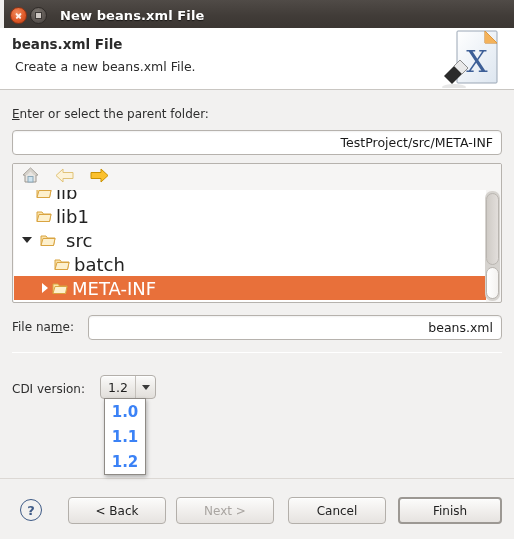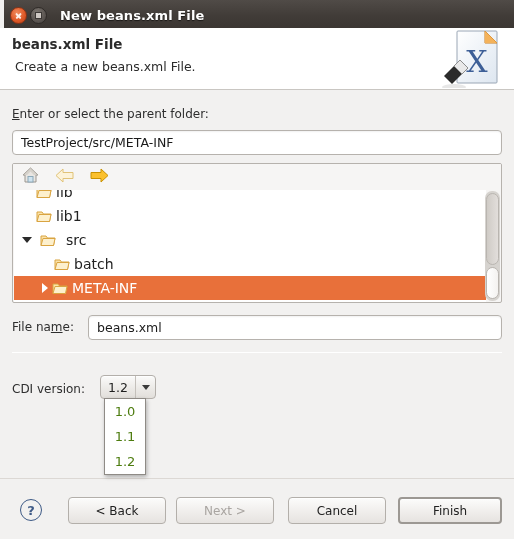--- a/index.html
+++ b/index.html
@@ -92,20 +92,21 @@
   .text-input {
     position: absolute;
     background: #ffffff;
     border: 1px solid #b6b2ad;
     border-radius: 4px;
     font-size: 12.5px;
     color: #1a1a1a;
     padding: 0 8px;
     display: flex; align-items: center;
     box-shadow: inset 0 1px 2px rgba(0,0,0,.06);
+    justify-content: flex-end;
   }
   .in-parent { left: 12px; top: 40px; width: 490px; height: 25px; }
 
   
   .tree-panel {
     position: absolute; left: 12px; top: 73px;
     width: 490px; height: 140px;
     background: #f6f5f4;
     border: 1px solid #b6b2ad;
     border-radius: 2px;
@@ -117,21 +118,21 @@
     display: flex; align-items: center; padding-left: 9px; gap: 16px;
   }
   .tree-list {
     position: absolute; left: 1px; top: 26px;
     width: 472px; height: 112px;
     background: #ffffff;
     overflow: hidden;
   }
   .tree-row {
     height: 24px; display: flex; align-items: center;
-    font-size: 14px; color: #222;
+    font-size: 18px; color: #222;
     padding-left: 4px;
   }
   .tree-row.selected { background: #e8703a; color: #ffffff; }
   .tw { width: 14px; display: flex; align-items: center; justify-content: center; flex: 0 0 14px; }
   .arrow-down {
     width: 0; height: 0;
     border-left: 5px solid transparent; border-right: 5px solid transparent;
     border-top: 6px solid #2a2a2a;
   }
   .arrow-right {
@@ -205,22 +206,23 @@
     position: absolute; left: 104px; top: 398px;
     width: 42px; height: 77px;
     background: #ffffff;
     border: 1px solid #8f8b86;
     box-shadow: 1px 2px 4px rgba(0,0,0,.28);
     z-index: 40;
   }
   .popup-item {
     height: 25px;
     display: flex; align-items: center; justify-content: center;
-    font-size: 13px;
-    color: #4d7c0f;
+    font-size: 15px;
+    color: #3b82f6;
+    font-weight: bold;
   }
 
   
   .btnbar {
     position: absolute; left: 0; top: 478px;
     width: 514px; height: 61px;
     background: #f2f1f0;
     border-top: 1px solid #dcd8d4;
   }
   .help-btn {

